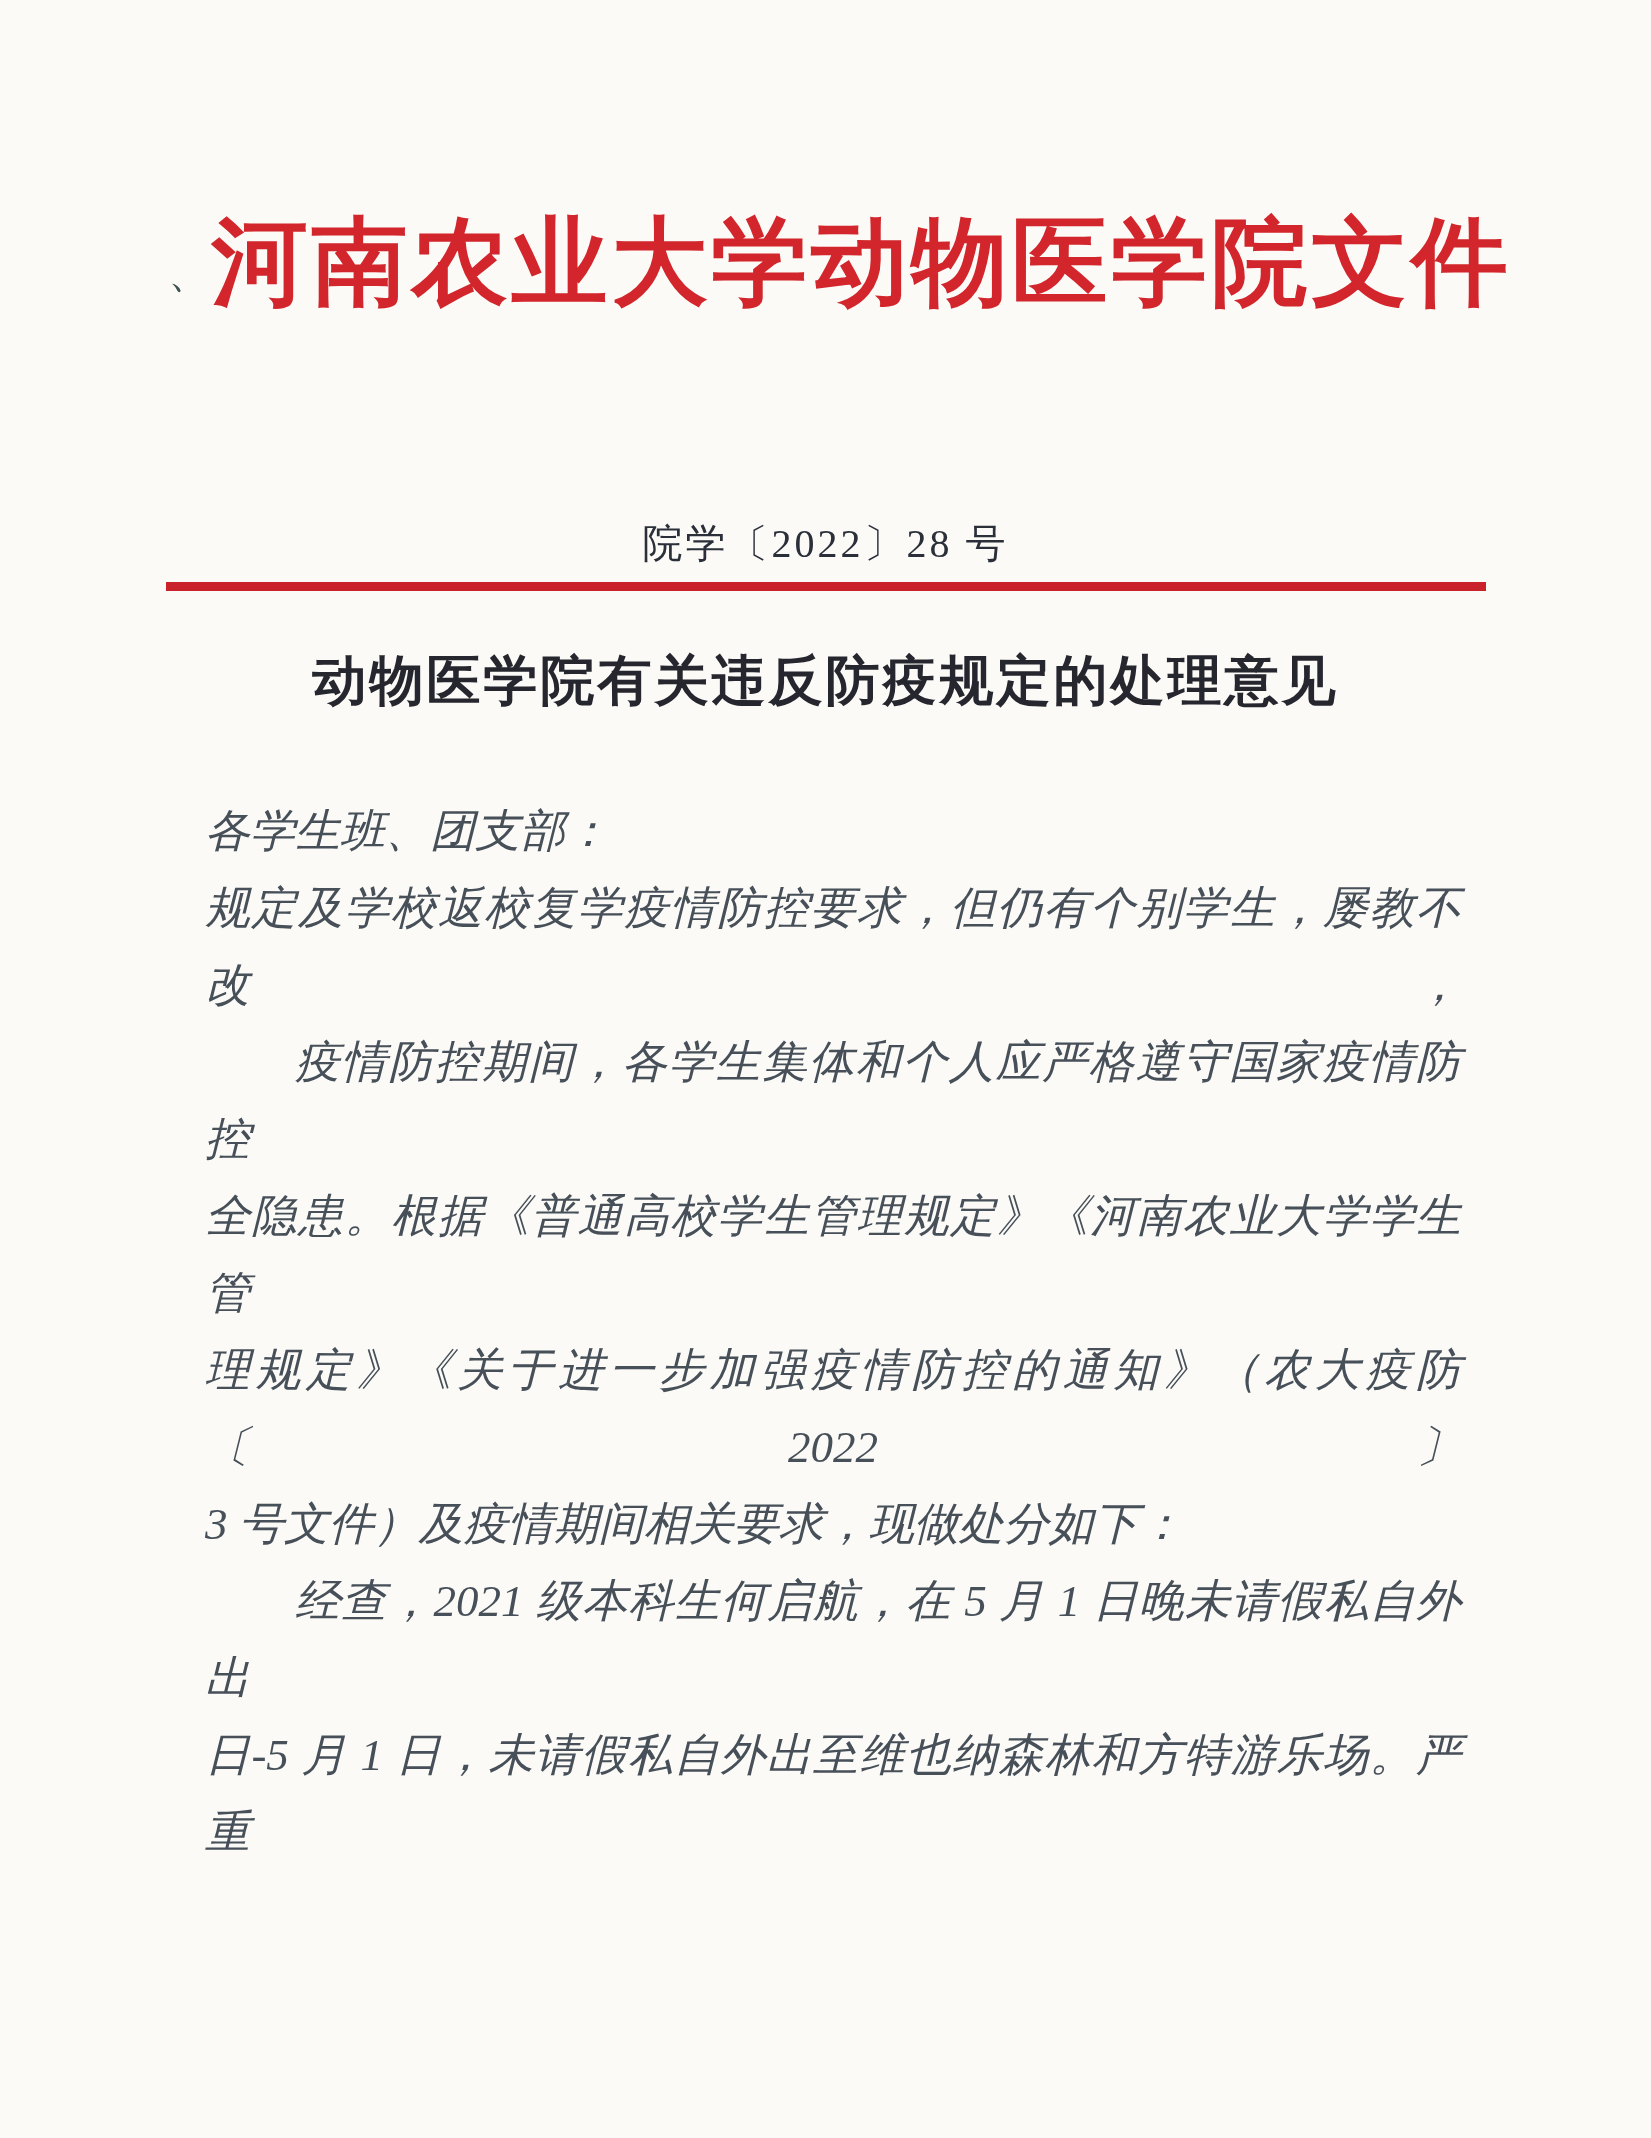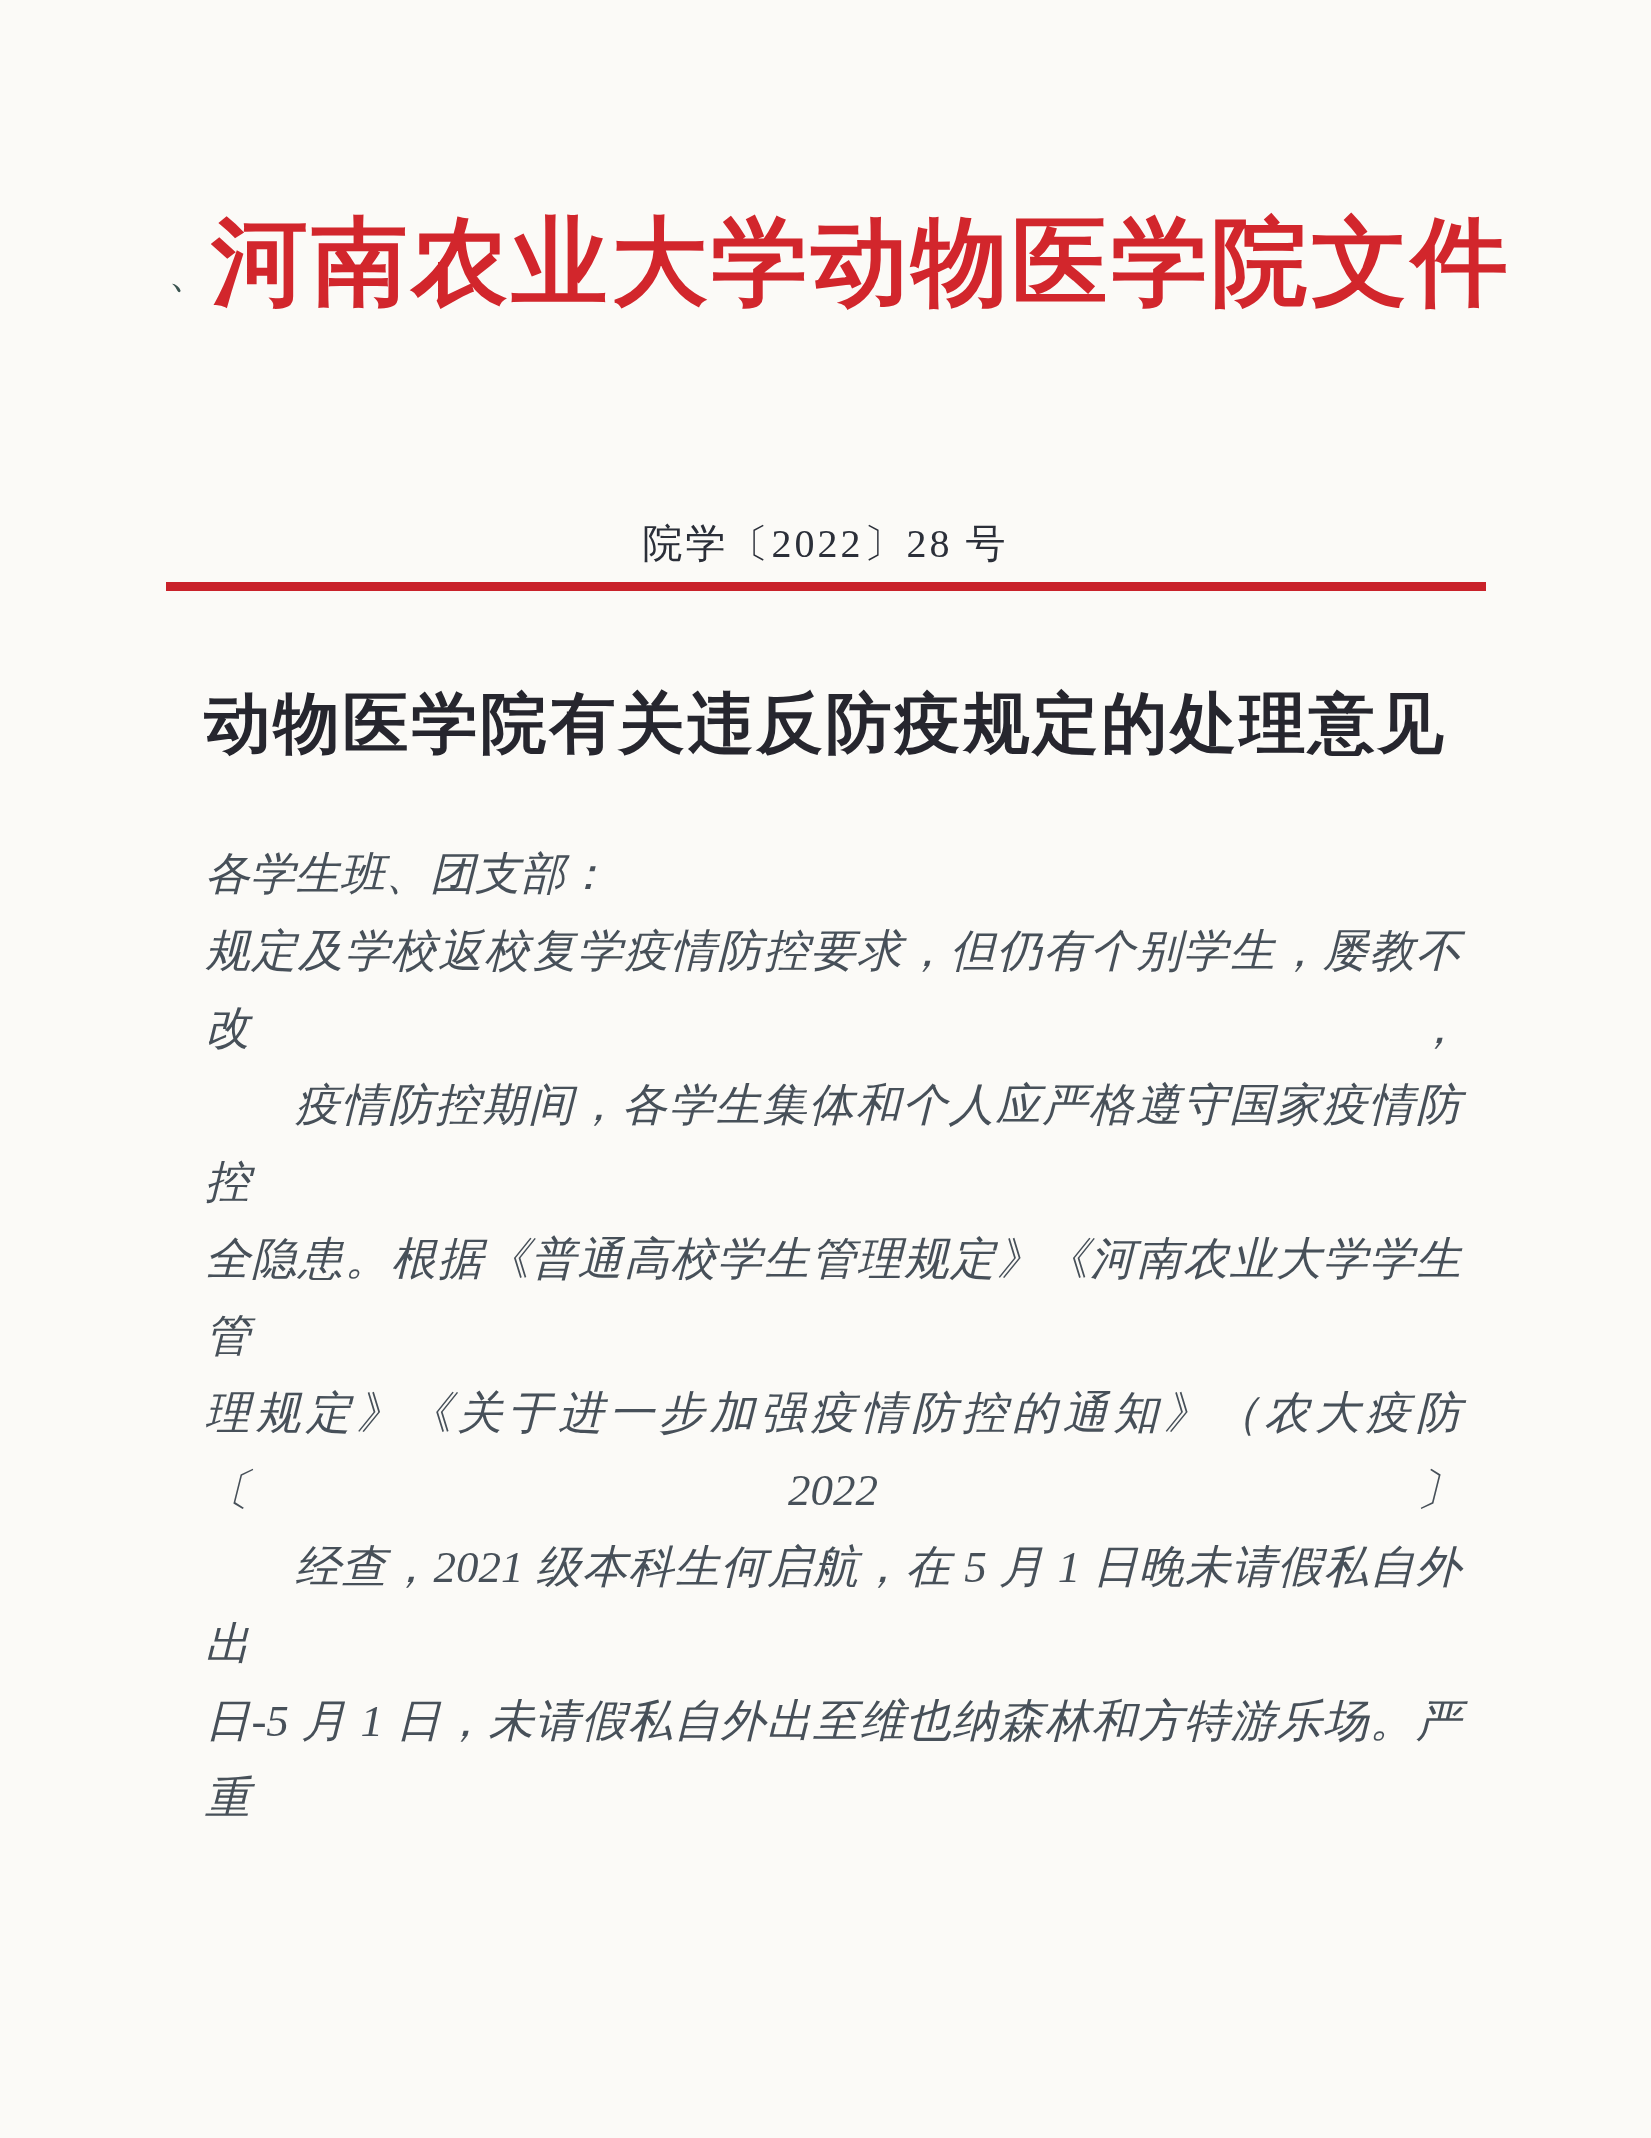--- a/index.html
+++ b/index.html
@@ -48,23 +48,23 @@
   }
 
   .rule {
     margin: 14px auto 0 auto;
     width: 1320px;
     height: 9px;
     background: var(--rule-red, #c9222a);
   }
 
   .subject {
-    margin-top: 100px;
+    margin-top: 57px;
     text-align: center;
-    font-size: 66px;
+    font-size: 54px;
     font-weight: bold;
     letter-spacing: 3px;
     line-height: 66px;
     color: var(--ink, #26262e);
     white-space: nowrap;
   }
 
   .body-text {
     margin: 79px 190px 0 205px;
     font-size: 45px;
@@ -85,17 +85,18 @@
   <div class="doc-number">院学〔2022〕28 号</div>
   <div class="rule"></div>
   <h2 class="subject">动物医学院有关违反防疫规定的处理意见</h2>
   <div class="body-text">
     <div class="line">各学生班、团支部：</div>
     <div id="paragraphs">
         <div class="line fill">规定及学校返校复学疫情防控要求，但仍有个别学生，屡教不改，</div>
         <div class="line indent fill">疫情防控期间，各学生集体和个人应严格遵守国家疫情防控</div>
         <div class="line fill">全隐患。根据《普通高校学生管理规定》《河南农业大学学生管</div>
         <div class="line fill">理规定》《关于进一步加强疫情防控的通知》（农大疫防〔2022〕</div>
+        <div class="line">3 号文件）及疫情期间相关要求，现做处分如下：</div>
         <div class="line indent fill">经查，2021 级本科生何启航，在 5 月 1 日晚未请假私自外出</div>
         <div class="line fill">日-5 月 1 日，未请假私自外出至维也纳森林和方特游乐场。严重</div>
       </div>
   </div>
 </div>
 
 </body></html>

